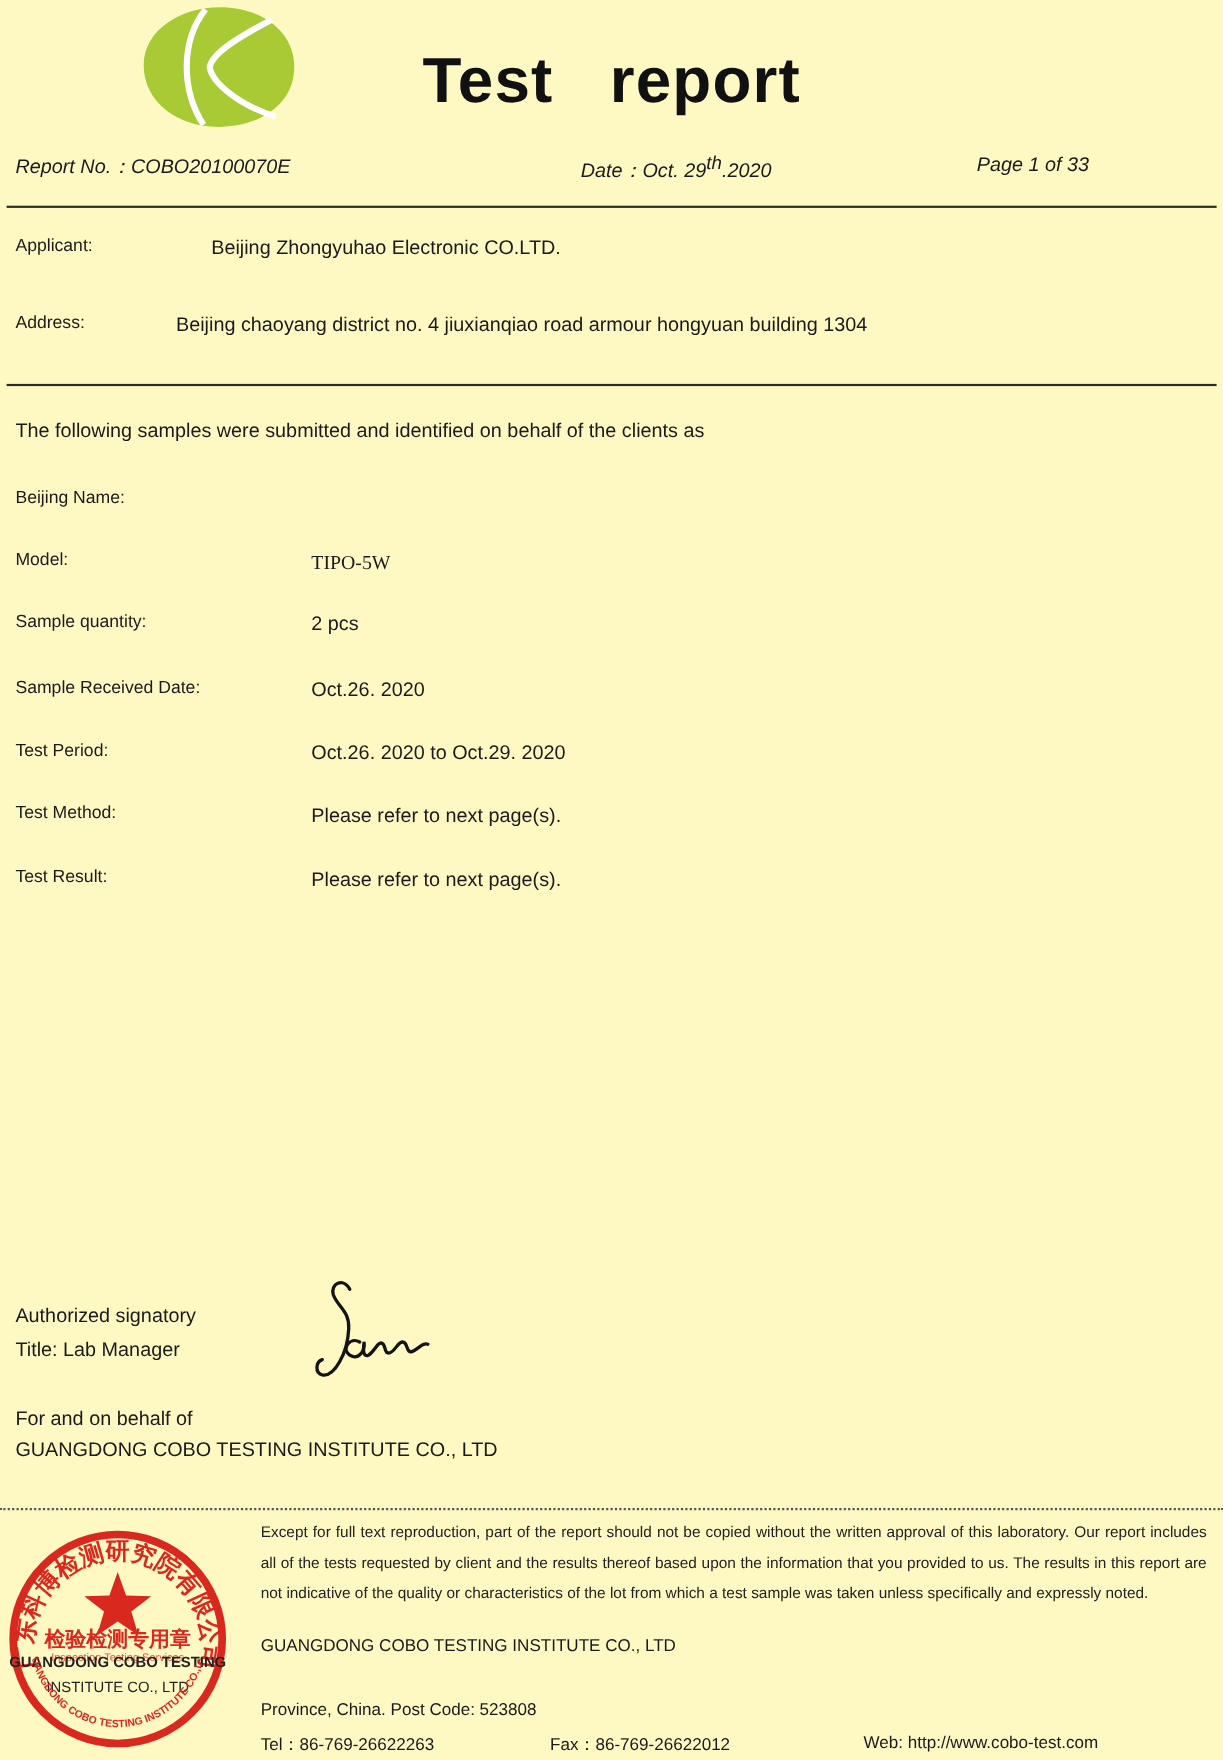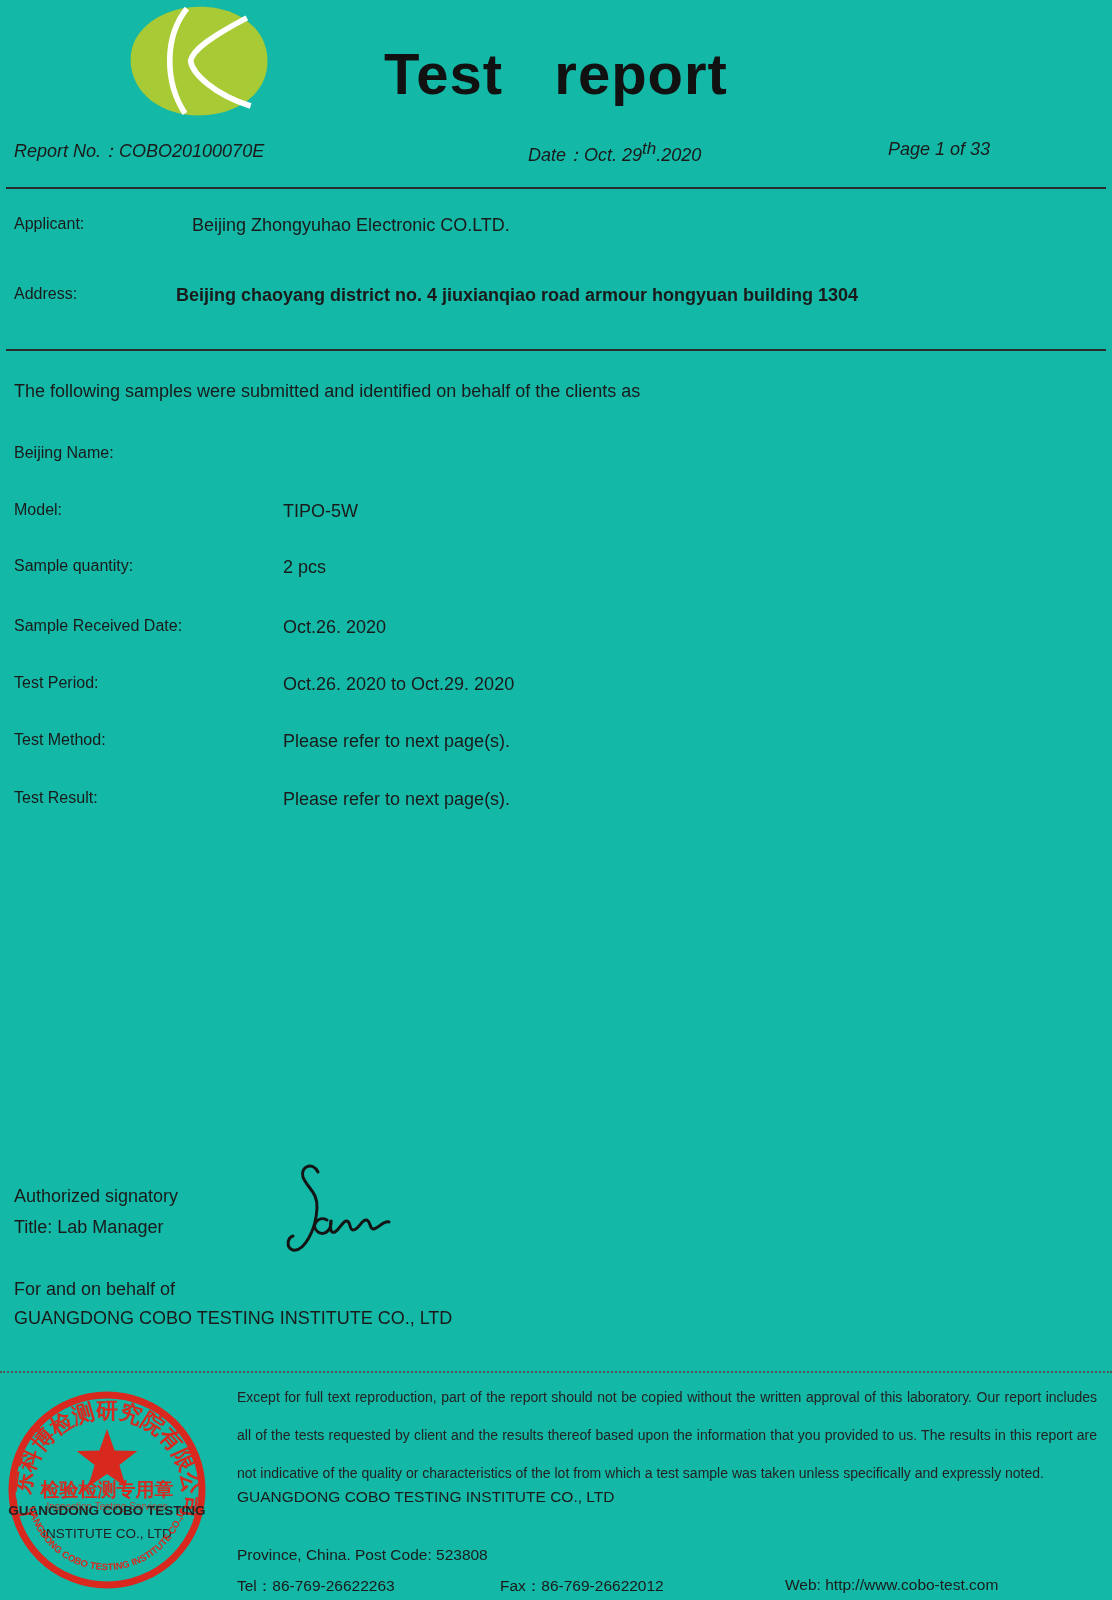--- a/index.html
+++ b/index.html
@@ -1,35 +1,35 @@
 <!DOCTYPE html>
 <html><head>
 <meta charset="utf-8">
 <style>
   html,body{margin:0;padding:0;background:#888;}
   .page{
-    position:relative;width:1112px;height:1600px;margin:0 auto;background:#14b8a6;
+    position:relative;width:1112px;height:1600px;margin:0 auto;background:#fef9c3;
     font-family:"Liberation Sans","DejaVu Sans",sans-serif;color:#1a1a1a;overflow:hidden;
   }
   .abs{position:absolute;font-style:italic;}
   .doc-title{
     position:absolute;top:40px;left:0;width:100%;text-align:center;
     font-size:58px;font-weight:bold;letter-spacing:1px;white-space:pre;color:#111;
   }
   .hdr-text{font-size:18px;white-space:nowrap;}
   .hdr-text sup{font-size:17px;}
   .rule{position:absolute;left:6px;width:1100px;height:0;border-top:2px solid #2b2b2b;}
   .row-label{position:absolute;left:14px;font-size:16px;white-space:nowrap;}
   .row-value{position:absolute;font-size:18px;white-space:nowrap;}
   .intro{position:absolute;left:14px;font-size:18px;white-space:nowrap;}
   .sig-text{position:absolute;left:14px;font-size:18px;white-space:nowrap;}
   .dotted-rule{position:absolute;left:0;top:1371px;width:1112px;height:0;border-top:2px dotted #555;}
   .disclaimer{
     position:absolute;left:237px;top:1378px;width:860px;
-    font-size:14px;line-height:38px;text-align:justify;color:#222;
+    font-size:14px;line-height:28px;text-align:justify;color:#222;
   }
   .foot-line{position:absolute;left:237px;font-size:15.5px;white-space:nowrap;color:#1a1a1a;}
   .stamp{position:absolute;left:5px;top:1388px;width:204px;height:204px;z-index:5;}
   .logo{position:absolute;left:125px;top:4px;width:150px;height:114px;}
   .signature{position:absolute;left:272px;top:1162px;width:134px;height:104px;}
 </style>
 </head>
 <body>
 
 <div class="page">
@@ -49,30 +49,30 @@
     <span>Date：</span><span>Oct. 29</span><sup>th</sup><span>.2020</span>
   </div>
   <div class="abs hdr-text" style="top:139px;left:888px;">Page 1 of 33</div>
 
   <div class="rule" style="top:187px;"></div>
 
   <span class="row-label" style="top:215px;">Applicant:</span>
   <span class="row-value" style="top:215px;left:192px;">Beijing Zhongyuhao Electronic CO.LTD.</span>
 
   <span class="row-label" style="top:285px;">Address:</span>
-  <span class="row-value" style="top:285px;left:176px;font-weight:bold;">Beijing chaoyang district no. 4 jiuxianqiao road armour hongyuan building 1304</span>
+  <span class="row-value" style="top:285px;left:160px;">Beijing chaoyang district no. 4 jiuxianqiao road armour hongyuan building 1304</span>
 
   <div class="rule" style="top:349px;"></div>
 
   <div class="intro" style="top:381px;">The following samples were submitted and identified on behalf of the clients as</div>
 
   <span class="row-label" style="top:444px;">Beijing Name:</span>
 
   <span class="row-label" style="top:501px;">Model:</span>
-  <span class="row-value" style="top:501px;left:283px;">TIPO-5W</span>
+  <span class="row-value" style="top:501px;left:283px;font-family:Liberation Serif, serif;">TIPO-5W</span>
 
   <span class="row-label" style="top:557px;">Sample quantity:</span>
   <span class="row-value" style="top:557px;left:283px;">2 pcs</span>
 
   <span class="row-label" style="top:617px;">Sample Received Date:</span>
   <span class="row-value" style="top:617px;left:283px;">Oct.26. 2020</span>
 
   <span class="row-label" style="top:674px;">Test Period:</span>
   <span class="row-value" style="top:674px;left:283px;">Oct.26. 2020 to Oct.29. 2020</span>
 

